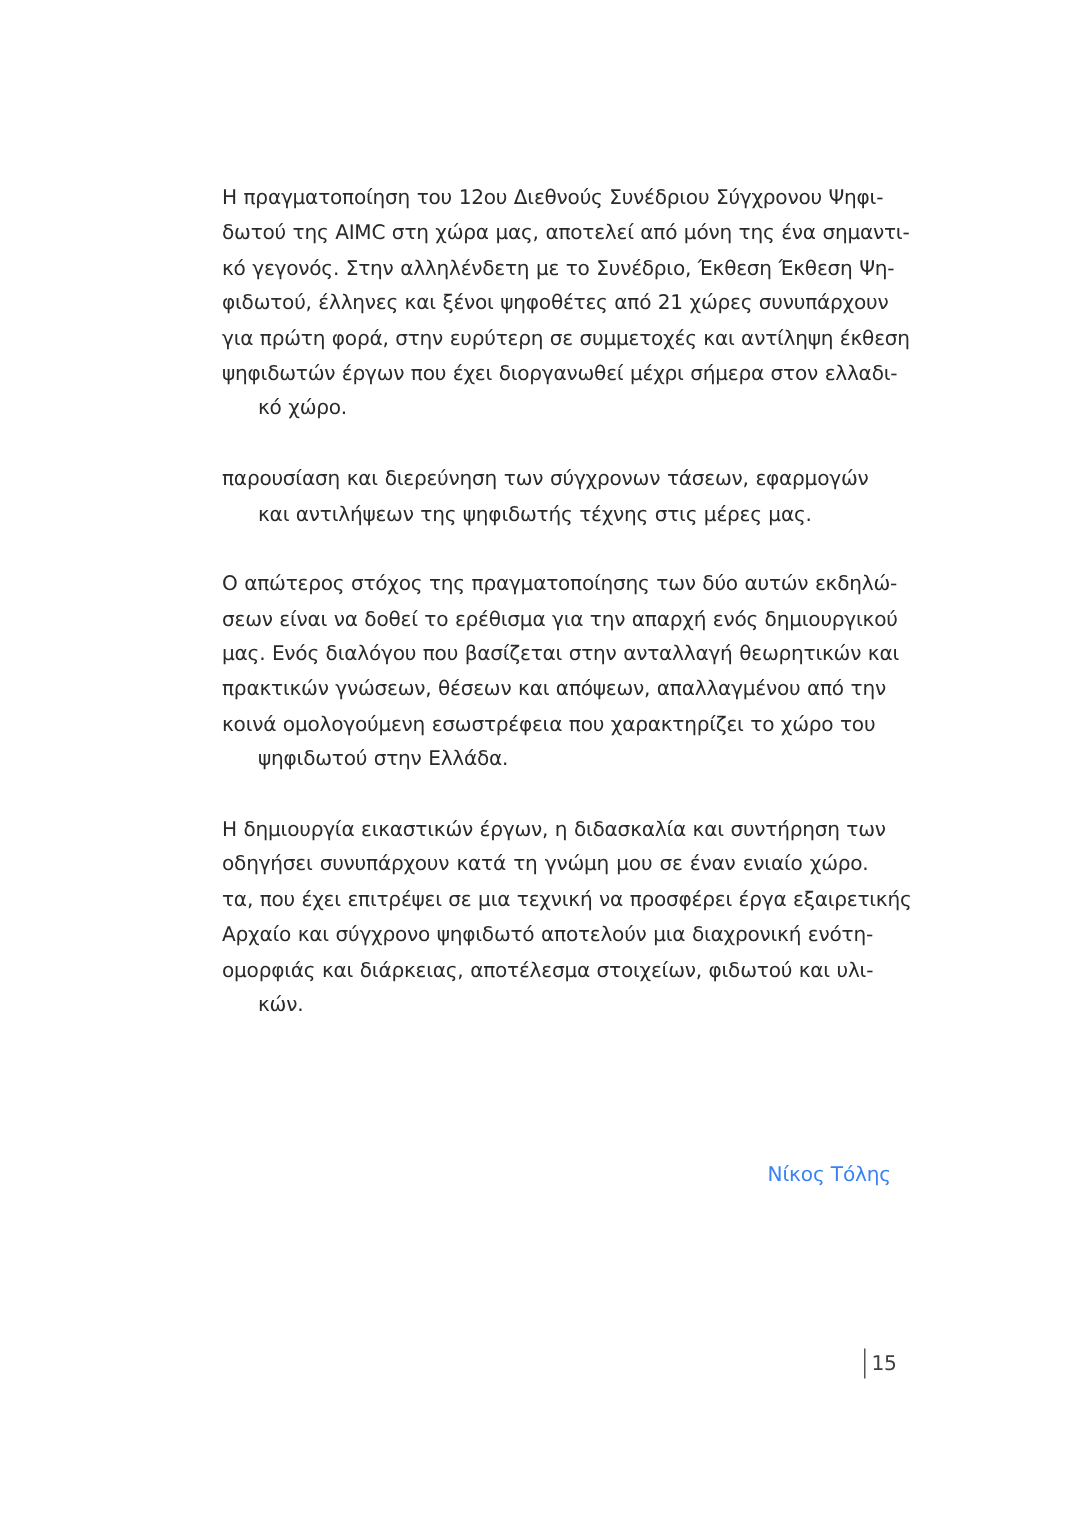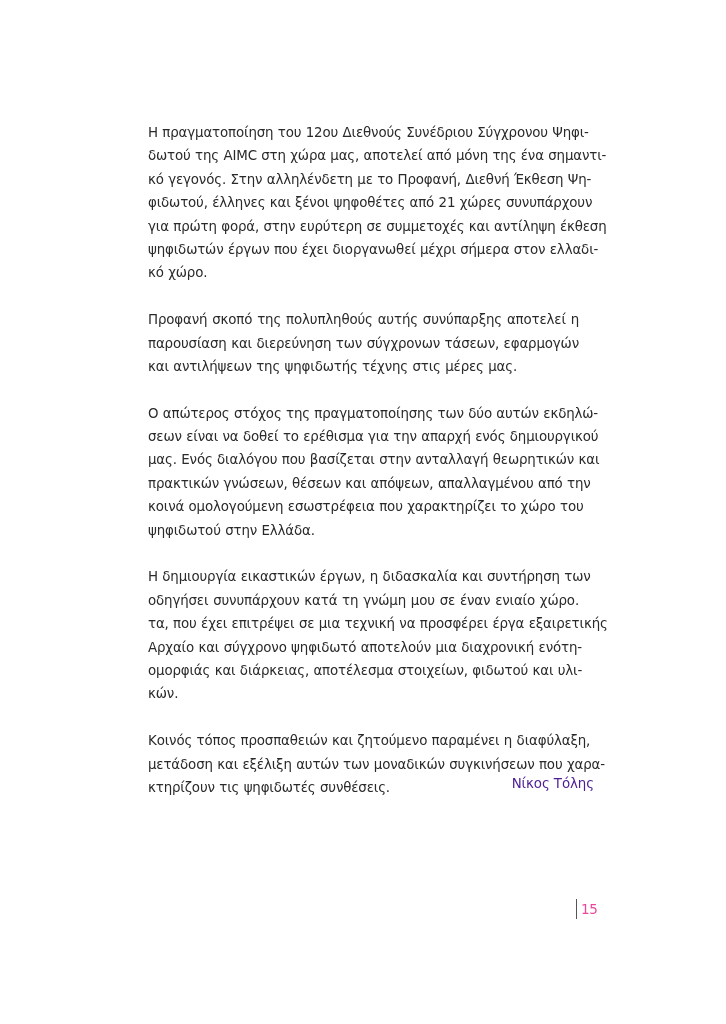--- a/index.html
+++ b/index.html
@@ -40,62 +40,62 @@
   }
   .line {
     display: block;
     text-align: justify;
     text-align-last: justify;
     white-space: nowrap;
     height: 23.4px;
   }
   .line.last {
     text-align-last: left;
+    margin-left: 24px;
   }
   .signature {
     position: absolute;
     right: 148px;
     top: 772px;
     font-size: 13.4px;
     line-height: 23.4px;
-    color: #4c1d95;
+    color: #3b82f6;
     letter-spacing: -0.1px;
   }
   .page-number {
     position: absolute;
     left: 576px;
     top: 899px;
     height: 20px;
     border-left: 1.2px solid #555;
     padding-left: 4px;
     font-size: 13.5px;
     line-height: 20px;
-    color: #ec4899;
+    color: #404040;
     font-family: "DejaVu Sans", sans-serif;
     letter-spacing: -0.3px;
   }
 </style>
 </head>
 <body>
 
 <div class="page">
   <div class="text-block">
 
     <p class="para">
       <span class="line">Η πραγματοποίηση του 12ου Διεθνούς Συνέδριου Σύγχρονου Ψηφι-</span>
       <span class="line">δωτού της AIMC στη χώρα μας, αποτελεί από μόνη της ένα σημαντι-</span>
-      <span class="line">κό γεγονός. Στην αλληλένδετη με το Προφανή, Διεθνή Έκθεση Ψη-</span>
+      <span class="line">κό γεγονός. Στην αλληλένδετη με το Συνέδριο, Έκθεση Έκθεση Ψη-</span>
       <span class="line">φιδωτού, έλληνες και ξένοι ψηφοθέτες από 21 χώρες συνυπάρχουν</span>
       <span class="line">για πρώτη φορά, στην ευρύτερη σε συμμετοχές και αντίληψη έκθεση</span>
       <span class="line">ψηφιδωτών έργων που έχει διοργανωθεί μέχρι σήμερα στον ελλαδι-</span>
       <span class="line last">κό χώρο.</span>
     </p>
 
     <p class="para">
-      <span class="line">Προφανή σκοπό της πολυπληθούς αυτής συνύπαρξης αποτελεί η</span>
       <span class="line">παρουσίαση και διερεύνηση των σύγχρονων τάσεων, εφαρμογών</span>
       <span class="line last">και αντιλήψεων της ψηφιδωτής τέχνης στις μέρες μας.</span>
     </p>
 
     <p class="para">
       <span class="line">Ο απώτερος στόχος της πραγματοποίησης των δύο αυτών εκδηλώ-</span>
       <span class="line">σεων είναι να δοθεί το ερέθισμα για την απαρχή ενός δημιουργικού</span>
       <span class="line">μας. Ενός διαλόγου που βασίζεται στην ανταλλαγή θεωρητικών και</span>
       <span class="line">πρακτικών γνώσεων, θέσεων και απόψεων, απαλλαγμένου από την</span>
       <span class="line">κοινά ομολογούμενη εσωστρέφεια που χαρακτηρίζει το χώρο του</span>
@@ -104,23 +104,18 @@
 
     <p class="para">
       <span class="line">Η δημιουργία εικαστικών έργων, η διδασκαλία και συντήρηση των</span>
       <span class="line">οδηγήσει συνυπάρχουν κατά τη γνώμη μου σε έναν ενιαίο χώρο.</span>
       <span class="line">τα, που έχει επιτρέψει σε μια τεχνική να προσφέρει έργα εξαιρετικής</span>
       <span class="line">Αρχαίο και σύγχρονο ψηφιδωτό αποτελούν μια διαχρονική ενότη-</span>
       <span class="line">ομορφιάς και διάρκειας, αποτέλεσμα στοιχείων, φιδωτού και υλι-</span>
       <span class="line last">κών.</span>
     </p>
 
-    <p class="para">
-      <span class="line">Κοινός τόπος προσπαθειών και ζητούμενο παραμένει η διαφύλαξη,</span>
-      <span class="line">μετάδοση και εξέλιξη αυτών των μοναδικών συγκινήσεων που χαρα-</span>
-      <span class="line last">κτηρίζουν τις ψηφιδωτές συνθέσεις.</span>
-    </p>
   </div>
 
   <div class="signature">Νίκος Τόλης</div>
 
   <div class="page-number">15</div>
 </div>
 
 </body></html>

